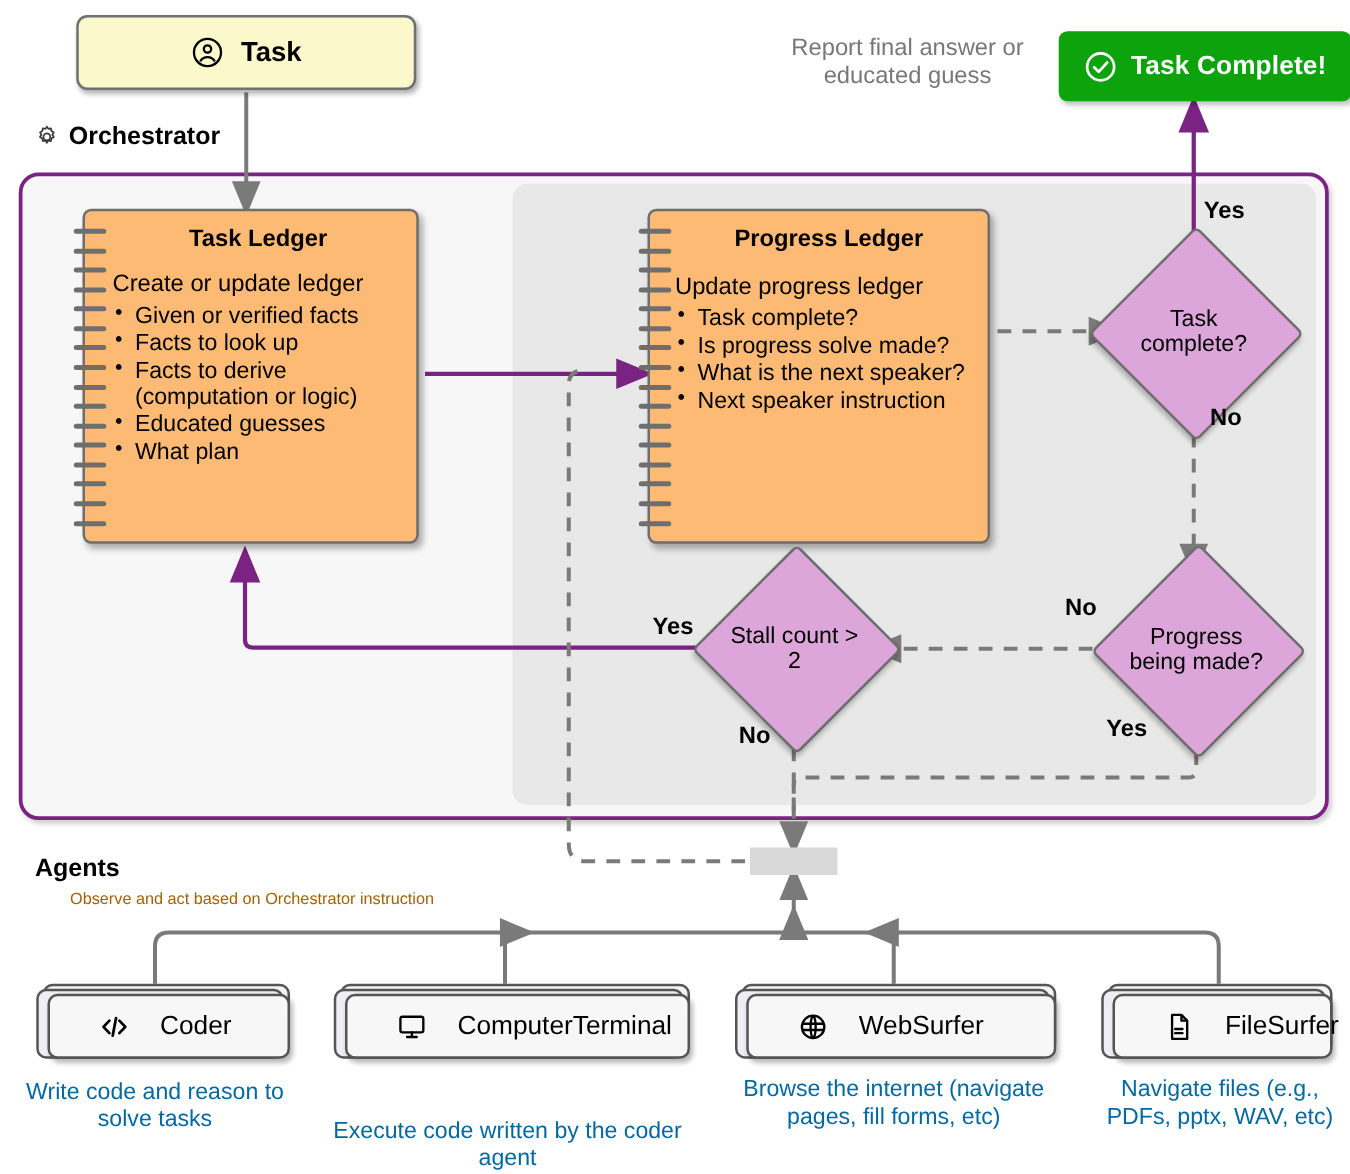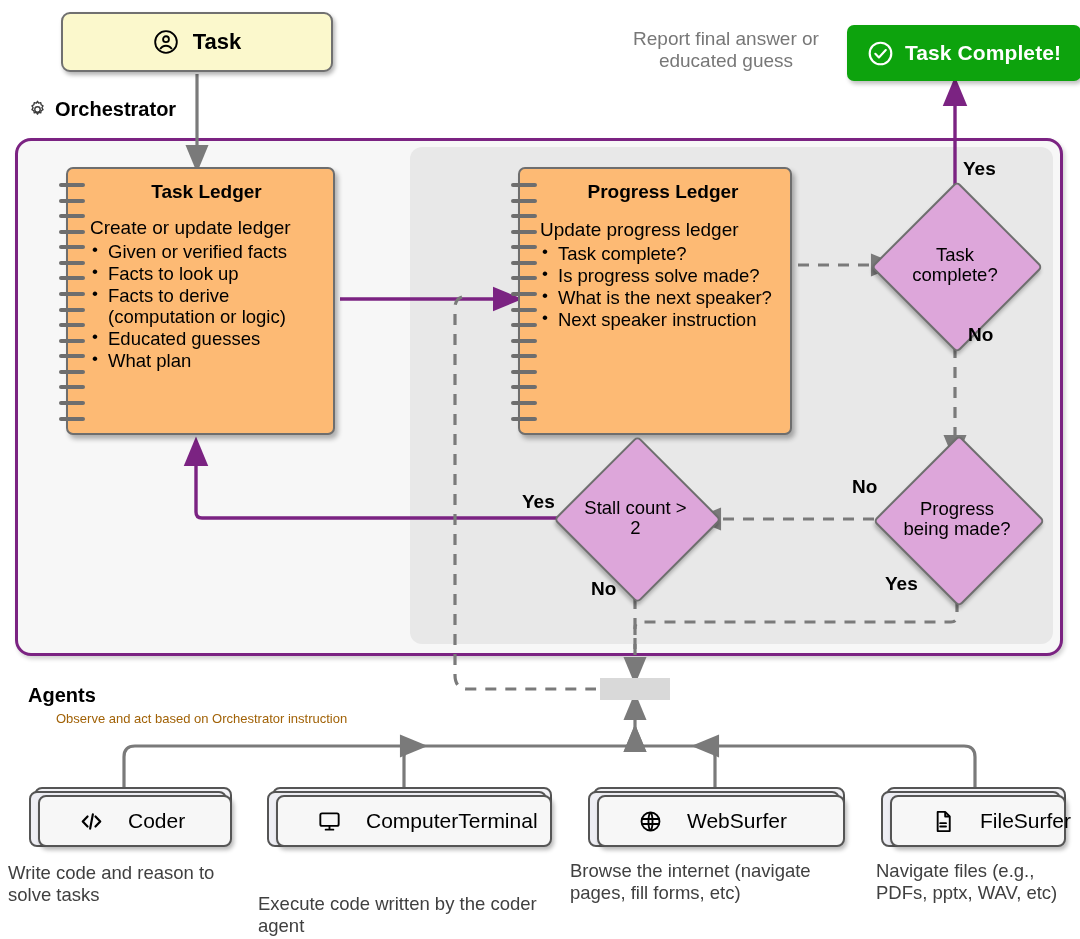--- a/index.html
+++ b/index.html
@@ -90,22 +90,22 @@
   .agent{position:absolute;height:52px;}
   .agent .back2{position:absolute;left:10px;top:-8px;right:0;height:52px;
     background:#f3f3f7;border:2px solid #555;border-radius:8px;}
   .agent .back1{position:absolute;left:5px;top:-4px;right:5px;height:52px;
     background:#eeeef4;border:2px solid #555;border-radius:8px;}
   .agent .front{position:absolute;left:14px;top:0;right:0;height:52px;
     background:#f7f7f7;border:2px solid #555;border-radius:8px;
     box-shadow:2px 3px 4px rgba(0,0,0,.28);
     display:flex;align-items:center;gap:24px;padding-left:39px;box-sizing:border-box;}
   .agent .front .lbl{font-size:21px;color:#000;}
-  .agent-caption{position:absolute;text-align:left;font-size:18.5px;
-    line-height:1.2;color:#404040;}
+  .agent-caption{position:absolute;text-align:center;font-size:18.5px;
+    line-height:1.2;color:#0369a1;}
 
   #agent-coder{left:24px;top:795px;width:208px;}
   #agent-computerterminal{left:262px;top:795px;width:290px;}
   #agent-websurfer{left:583px;top:795px;width:262px;}
   #agent-filesurfer{left:876px;top:795px;width:190px;}
 
   #cap-coder{left:8px;top:862px;width:232px;}
   #cap-computerterminal{left:258px;top:862px;width:296px;margin-top:31px;}
   #cap-websurfer{left:570px;top:860px;width:290px;}
   #cap-filesurfer{left:876px;top:860px;width:200px;}

